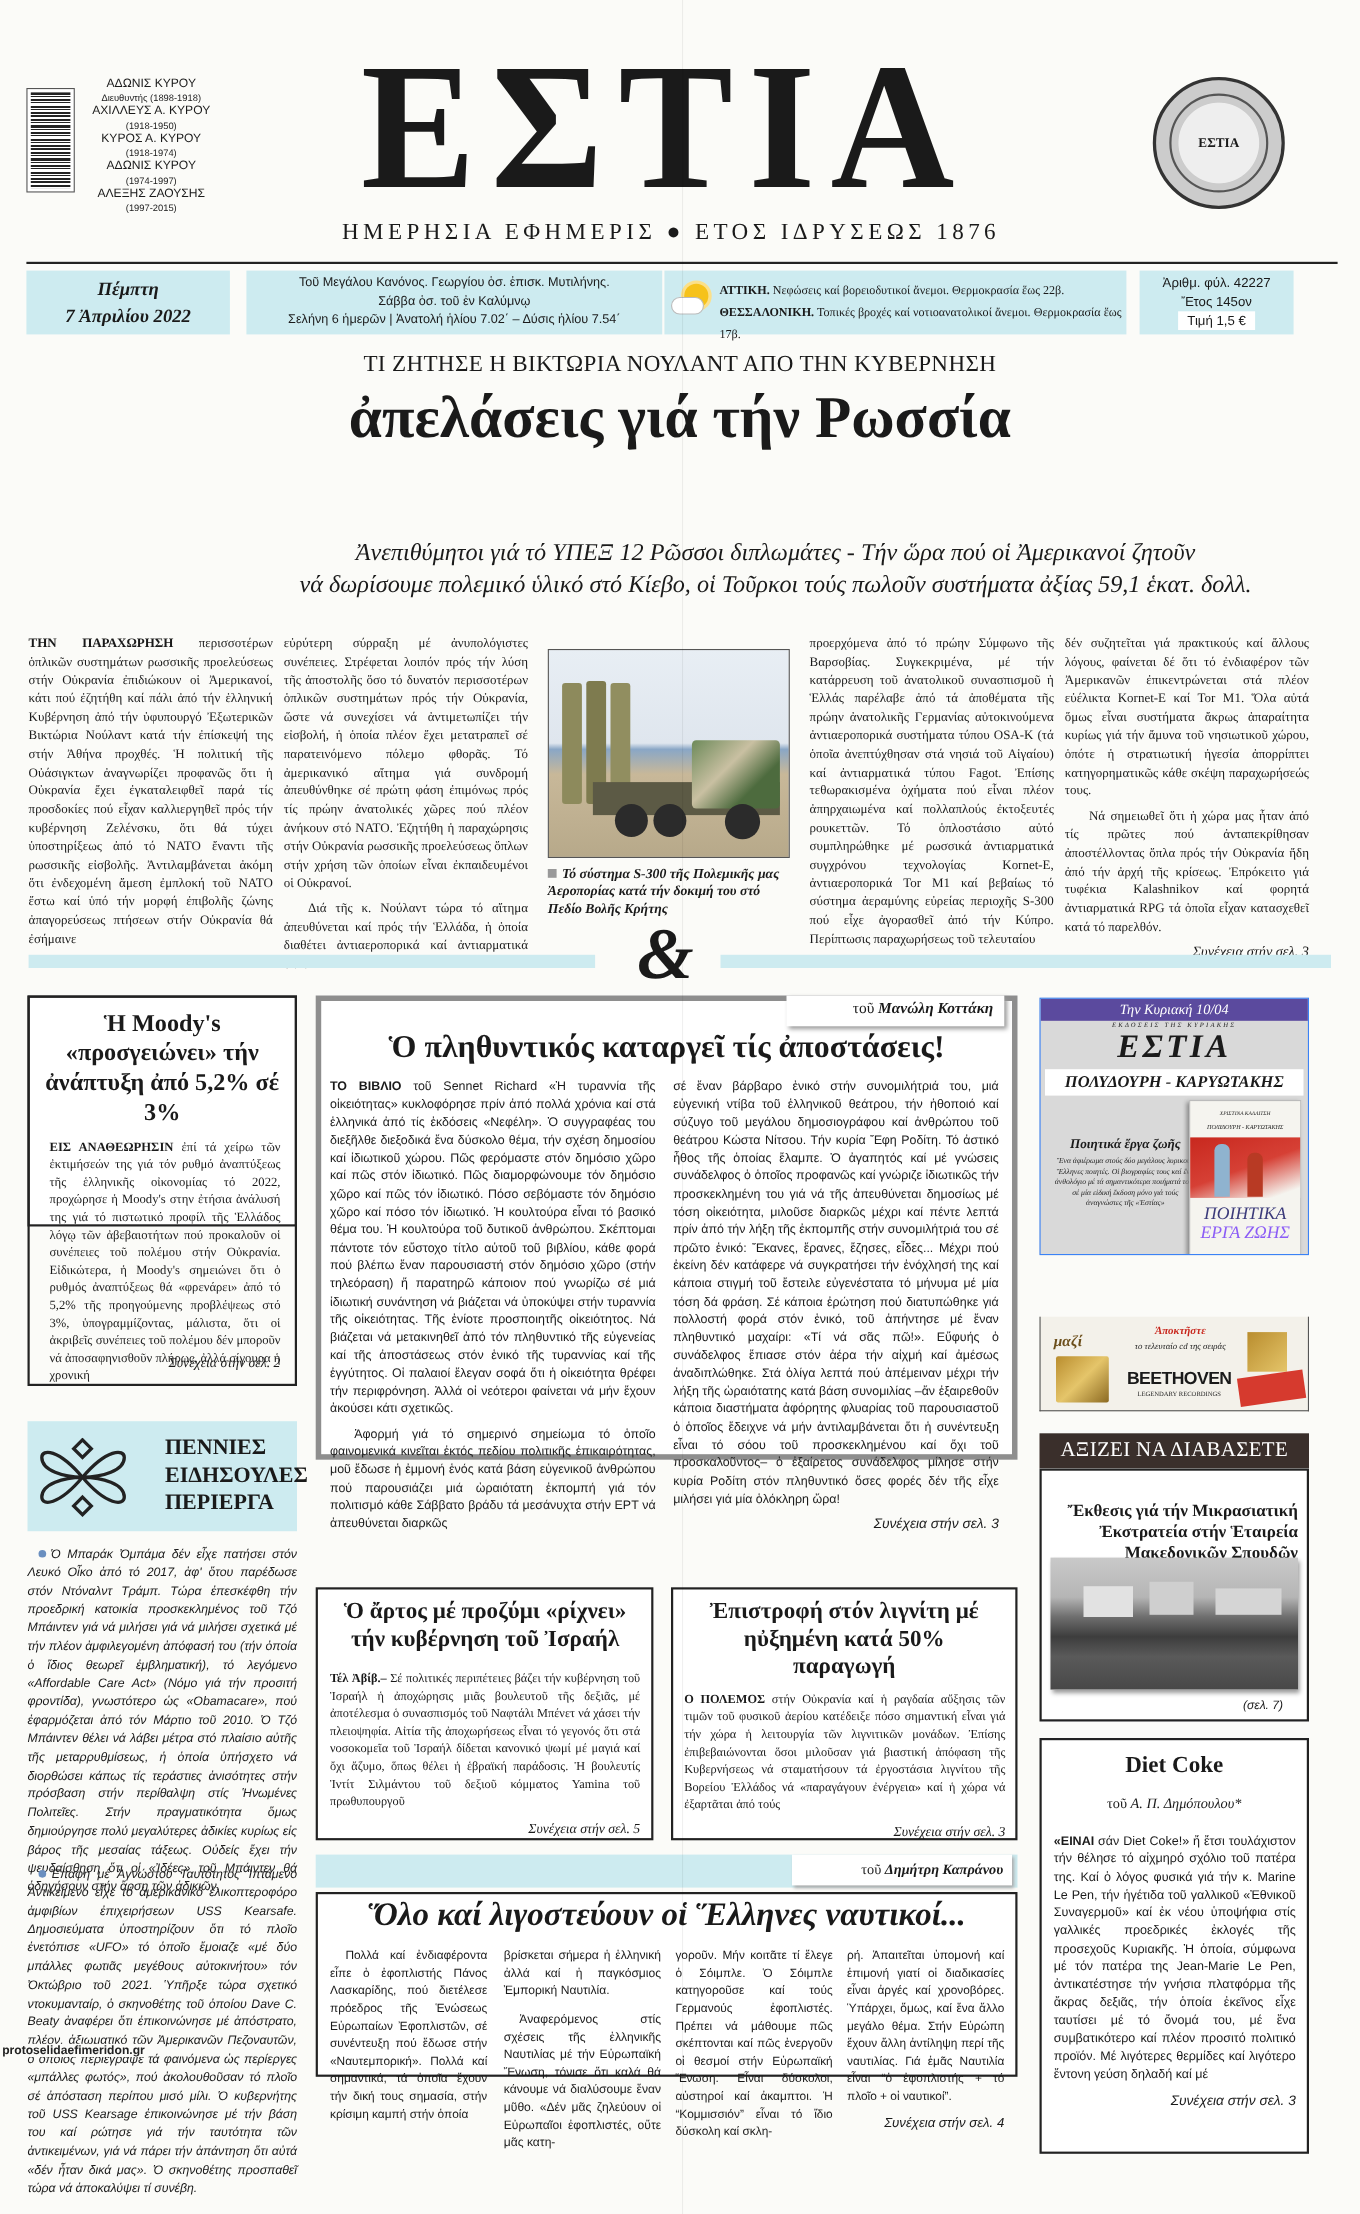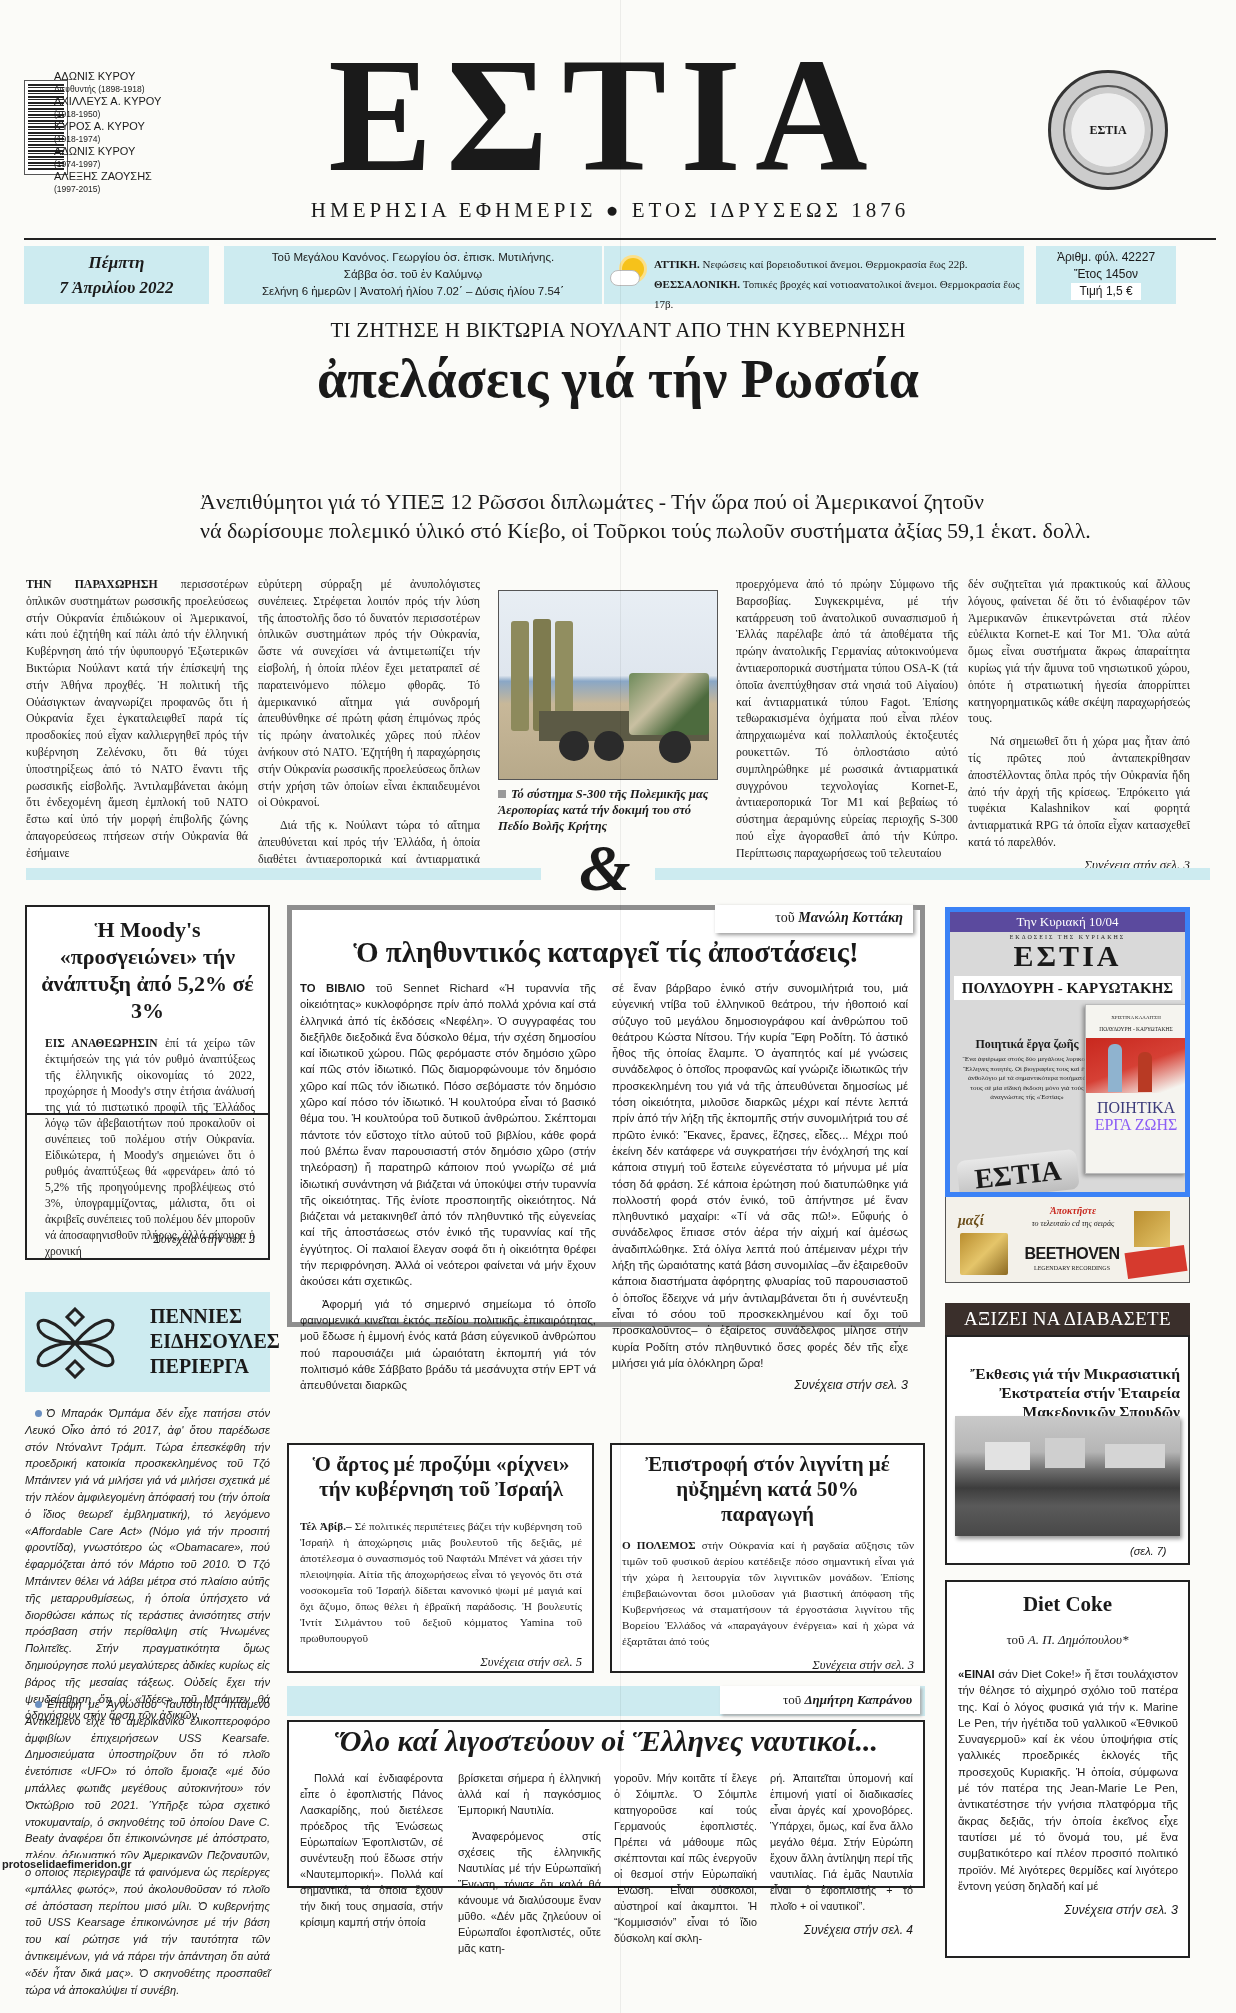--- a/index.html
+++ b/index.html
@@ -16,21 +16,21 @@
 .ind{text-indent:22px;margin-top:6px}
 </style>
 </head>
 <body>
 
 <div class="abs" style="left:0;top:0;width:1236px;height:200px;">
 
   <div class="abs" style="left:24px;top:80px;width:44px;height:95px;border:1px solid #555;background:#fff;padding:3px;">
     <div style="height:100%;background:repeating-linear-gradient(180deg,#222 0 2px,#fff 2px 3px,#222 3px 4px,#fff 4px 6px);"></div>
   </div>
-  <div class="abs sans" style="left:54px;top:70px;width:135px;text-align:left;font-size:11px;line-height:12.5px;">
+  <div class="abs sans" style="left:70px;top:70px;width:135px;text-align:center;font-size:11px;line-height:12.5px;">
     <div>ΑΔΩΝΙΣ ΚΥΡΟΥ</div>
     <div style="font-size:8.5px">Διευθυντής (1898-1918)</div>
     <div>ΑΧΙΛΛΕΥΣ Α. ΚΥΡΟΥ</div>
     <div style="font-size:8.5px">(1918-1950)</div>
     <div>ΚΥΡΟΣ Α. ΚΥΡΟΥ</div>
     <div style="font-size:8.5px">(1918-1974)</div>
     <div>ΑΔΩΝΙΣ ΚΥΡΟΥ</div>
     <div style="font-size:8.5px">(1974-1997)</div>
     <div>ΑΛΕΞΗΣ ΖΑΟΥΣΗΣ</div>
     <div style="font-size:8.5px">(1997-2015)</div>
@@ -73,21 +73,21 @@
     <div>Ἀριθμ. φύλ. 42227</div>
     <div>Ἔτος 145ον</div>
     <div style="background:#fff;display:inline-block;padding:0 8px;">Τιμή 1,5 €</div>
   </div>
 </div>
 
 <div class="abs serif" style="left:0;top:318px;width:1236px;text-align:center;font-size:21px;letter-spacing:0.3px;">ΤΙ ΖΗΤΗΣΕ Η ΒΙΚΤΩΡΙΑ ΝΟΥΛΑΝΤ ΑΠΟ ΤΗΝ ΚΥΒΕΡΝΗΣΗ</div>
 <div class="abs serif" style="left:0;top:348px;width:1236px;text-align:center;font-size:54px;font-weight:bold;line-height:62px;">
   <div>ἀπελάσεις γιά τήν Ρωσσία</div>
 </div>
-<div class="abs serif" style="left:200px;top:487px;width:1010px;text-align:left;font-size:22px;line-height:29px;">
+<div class="abs serif" style="left:200px;top:487px;width:1010px;text-align:center;font-size:22px;font-style:italic;line-height:29px;">
   <div>Ἀνεπιθύμητοι γιά τό ΥΠΕΞ 12 Ρῶσσοι διπλωμάτες - Τήν ὥρα πού οἱ Ἀμερικανοί ζητοῦν</div>
   <div>νά δωρίσουμε πολεμικό ὑλικό στό Κίεβο, οἱ Τοῦρκοι τούς πωλοῦν συστήματα ἀξίας 59,1 ἑκατ. δολλ.</div>
 </div>
 
 <div class="col serif" style="left:26px;top:576px;width:222px;font-size:11.8px;line-height:16.8px;">
   <span class="lead">ΤΗΝ ΠΑΡΑΧΩΡΗΣΗ</span><span> περισσοτέρων ὁπλικῶν συστημάτων ρωσσικῆς προελεύσεως στήν Οὐκρανία ἐπιδιώκουν οἱ Ἀμερικανοί, κάτι πού ἐζητήθη καί πάλι ἀπό τήν ἑλληνική Κυβέρνηση ἀπό τήν ὑφυπουργό Ἐξωτερικῶν Βικτώρια Νούλαντ κατά τήν ἐπίσκεψή της στήν Ἀθήνα προχθές. Ἡ πολιτική τῆς Οὐάσιγκτων ἀναγνωρίζει προφανῶς ὅτι ἡ Οὐκρανία ἔχει ἐγκαταλειφθεῖ παρά τίς προσδοκίες πού εἶχαν καλλιεργηθεῖ πρός τήν κυβέρνηση Ζελένσκυ, ὅτι θά τύχει ὑποστηρίξεως ἀπό τό ΝΑΤΟ ἔναντι τῆς ρωσσικῆς εἰσβολῆς. Ἀντιλαμβάνεται ἀκόμη ὅτι ἐνδεχομένη ἄμεση ἐμπλοκή τοῦ ΝΑΤΟ ἔστω καί ὑπό τήν μορφή ἐπιβολῆς ζώνης ἀπαγορεύσεως πτήσεων στήν Οὐκρανία θά ἐσήμαινε</span>
 </div>
 <div class="col serif" style="left:258px;top:576px;width:222px;font-size:11.8px;line-height:16.8px;">
   <p>εὐρύτερη σύρραξη μέ ἀνυπολόγιστες συνέπειες. Στρέφεται λοιπόν πρός τήν λύση τῆς ἀποστολῆς ὅσο τό δυνατόν περισσοτέρων ὁπλικῶν συστημάτων πρός τήν Οὐκρανία, ὥστε νά συνεχίσει νά ἀντιμετωπίζει τήν εἰσβολή, ἡ ὁποία πλέον ἔχει μετατραπεῖ σέ παρατεινόμενο πόλεμο φθορᾶς. Τό ἀμερικανικό αἴτημα γιά συνδρομή ἀπευθύνθηκε σέ πρώτη φάση ἐπιμόνως πρός τίς πρώην ἀνατολικές χῶρες πού πλέον ἀνήκουν στό ΝΑΤΟ. Ἐζητήθη ἡ παραχώρησις στήν Οὐκρανία ρωσσικῆς προελεύσεως ὅπλων στήν χρήση τῶν ὁποίων εἶναι ἐκπαιδευμένοι οἱ Οὐκρανοί.</p>
   <p class="ind">Διά τῆς κ. Νούλαντ τώρα τό αἴτημα ἀπευθύνεται καί πρός τήν Ἑλλάδα, ἡ ὁποία διαθέτει ἀντιαεροπορικά καί ἀντιαρματικά ὅπλα</p>
@@ -195,21 +195,21 @@
   <p class="ind" style="text-indent:14px;margin-top:10px;">Ἀναφερόμενος στίς σχέσεις τῆς ἑλληνικῆς Ναυτιλίας μέ τήν Εὐρωπαϊκή Ἕνωση, τόνισε ὅτι καλά θά κάνουμε νά διαλύσουμε ἕναν μῦθο. «Δέν μᾶς ζηλεύουν οἱ Εὐρωπαῖοι ἐφοπλιστές, οὔτε μᾶς κατη-</p>
 </div>
 <div class="col sans" style="left:614px;top:1770px;width:143px;font-size:10.8px;line-height:16px;">
   <p>γοροῦν. Μήν κοιτᾶτε τί ἔλεγε ὁ Σόιμπλε. Ὁ Σόιμπλε κατηγοροῦσε καί τούς Γερμανούς ἐφοπλιστές. Πρέπει νά μάθουμε πῶς σκέπτονται καί πῶς ἐνεργοῦν οἱ θεσμοί στήν Εὐρωπαϊκή Ἕνωση. Εἶναι δύσκολοι, αὐστηροί καί ἀκαμπτοι. Ἡ “Κομμισσιόν” εἶναι τό ἴδιο δύσκολη καί σκλη-</p>
 </div>
 <div class="col sans" style="left:770px;top:1770px;width:143px;font-size:10.8px;line-height:16px;">
   <p>ρή. Ἀπαιτεῖται ὑπομονή καί ἐπιμονή γιατί οἱ διαδικασίες εἶναι ἀργές καί χρονοβόρες. Ὑπάρχει, ὅμως, καί ἕνα ἄλλο μεγάλο θέμα. Στήν Εὐρώπη ἔχουν ἄλλη ἀντίληψη περί τῆς ναυτιλίας. Γιά ἐμᾶς Ναυτιλία εἶναι “ὁ ἐφοπλιστής + τό πλοῖο + οἱ ναυτικοί”.</p>
   <p class="cont" style="margin-top:8px;font-size:12px;font-weight:normal;">Συνέχεια στήν σελ. 4</p>
 </div>
 
-<div class="abs" style="left:945px;top:907px;width:245px;height:290px;border:5px solid #3b82f6;background:#d9d9d9;overflow:hidden;">
+<div class="abs" style="left:945px;top:907px;width:245px;height:234px;border:1px solid #3b82f6;background:#d9d9d9;overflow:hidden;font-style:italic;">
   <div style="background:#5b4a9e;color:#fff;text-align:center;font-size:13px;height:20px;line-height:20px;">Την Κυριακή 10/04</div>
   <div style="text-align:center;font-size:6px;letter-spacing:2px;margin-top:2px;">ΕΚΔΟΣΕΙΣ ΤΗΣ ΚΥΡΙΑΚΗΣ</div>
   <div style="text-align:center;font-size:30px;font-weight:900;letter-spacing:3px;line-height:32px;">ΕΣΤΙΑ</div>
   <div style="margin:4px 4px 0;background:#fff;text-align:center;font-size:15px;font-weight:bold;height:24px;line-height:24px;">ΠΟΛΥΔΟΥΡΗ - ΚΑΡΥΩΤΑΚΗΣ</div>
   <div class="abs" style="left:12px;top:125px;width:130px;font-size:12px;font-weight:bold;text-align:center;">Ποιητικά ἔργα ζωῆς</div>
   <div class="abs" style="left:12px;top:143px;width:130px;font-size:7px;line-height:9.5px;text-align:center;">Ἕνα ἀφιέρωμα στούς δύο μεγάλους λυρικούς Ἕλληνες ποιητές. Οἱ βιογραφίες τους καί ἕνα ἀνθολόγιο μέ τά σημαντικότερα ποιήματά τους σέ μία εἰδική ἔκδοση μόνο γιά τούς ἀναγνώστες τῆς «Ἑστίας»</div>
   <div class="abs" style="left:135px;top:92px;width:102px;height:170px;background:#f5f4ef;border:1px solid #bbb;box-shadow:-2px 2px 4px #888;">
     <div style="text-align:center;font-size:5px;margin-top:10px;">ΧΡΙΣΤΙΝΑ ΚΑΛΛΙΤΣΗ</div>
     <div style="text-align:center;font-size:5.5px;margin-top:6px;">ΠΟΛΥΔΟΥΡΗ - ΚΑΡΥΩΤΑΚΗΣ</div>
     <div style="margin:6px 0;height:55px;background:linear-gradient(160deg,#c8281e 0%,#d64035 50%,#f5f4ef 90%);position:relative;">

